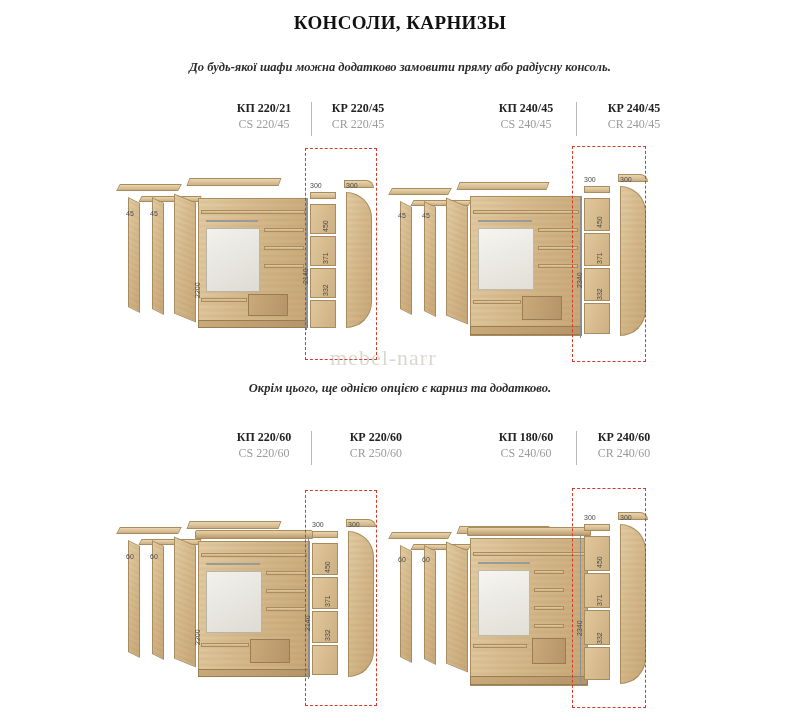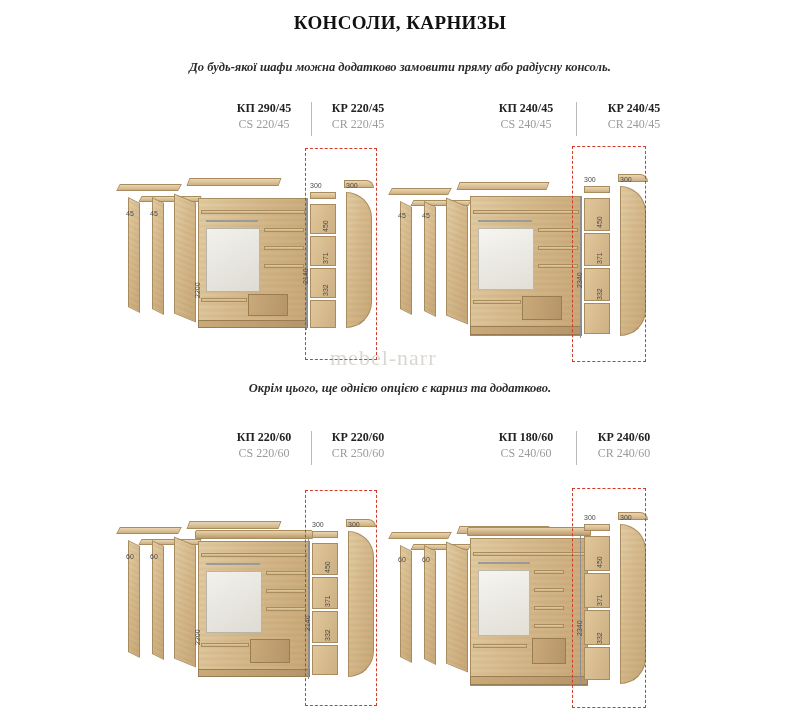--- a/index.html
+++ b/index.html
@@ -178,21 +178,21 @@
 <div class="page">
 
   <div class="title">КОНСОЛИ, КАРНИЗЫ</div>
 
   <div class="caption-block" style="position:absolute; left:0; top:58px; width:800px;">
     <div class="caption-ua">До будь-якої шафи можна додатково замовити пряму або радіусну консоль.</div>
   </div>
 
   <div class="labels-row" style="top:100px;">
     <div class="label-group" style="left:220px; width:88px;">
-      <div class="label-ru">КП 290/45</div>
+      <div class="label-ru">КП 220/21</div>
       <div class="label-en">CS 220/45</div>
     </div>
     <div class="label-sep" style="left:311px;"></div>
     <div class="label-group" style="left:314px; width:88px;">
       <div class="label-ru">КР 220/45</div>
       <div class="label-en">CR 220/45</div>
     </div>
 
     <div class="label-group" style="left:482px; width:88px;">
       <div class="label-ru">КП 240/45</div>
@@ -317,21 +317,21 @@
   <div class="caption-block" style="position:absolute; left:0; top:379px; width:800px;">
     <div class="caption-ua">Окрім цього, ще однією опцією є карниз та додатково.</div>
   </div>
 
   <div class="labels-row" style="top:429px;">
     <div class="label-group" style="left:220px; width:88px;">
       <div class="label-ru">КП 220/60</div>
       <div class="label-en">CS 220/60</div>
     </div>
     <div class="label-sep" style="left:311px;"></div>
-    <div class="label-group" style="left:314px; width:88px;">
+    <div class="label-group" style="left:314px; width:88px;text-align:right;">
       <div class="label-ru">КР 220/60</div>
       <div class="label-en">CR 250/60</div>
     </div>
 
     <div class="label-group" style="left:482px; width:88px;">
       <div class="label-ru">КП 180/60</div>
       <div class="label-en">CS 240/60</div>
     </div>
     <div class="label-sep" style="left:576px;"></div>
     <div class="label-group" style="left:580px; width:88px;">

